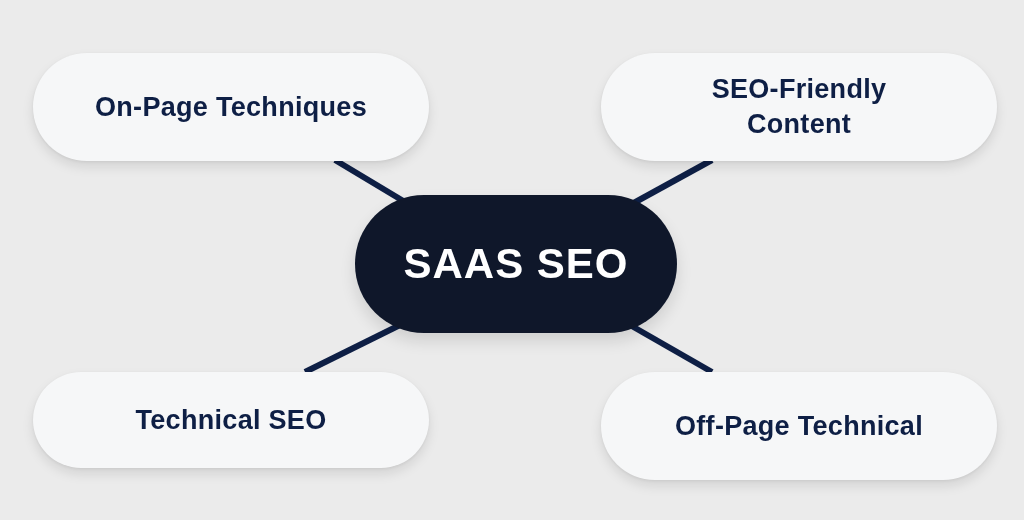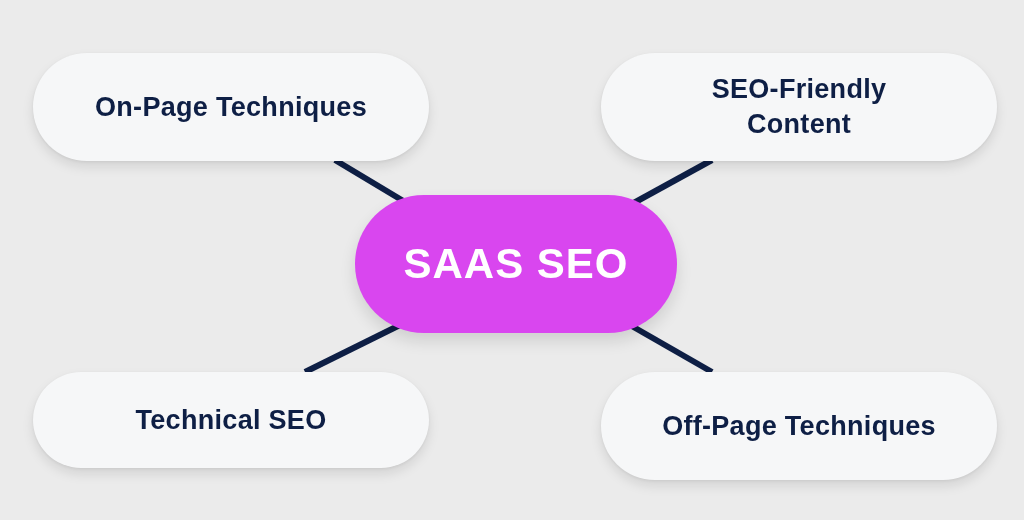--- a/index.html
+++ b/index.html
@@ -20,21 +20,21 @@
     text-align: center;
     color: #0e1f45;
     font-weight: bold;
     font-size: 27px;
     line-height: 35px;
     letter-spacing: 0.3px;
   }
   .center-node {
     position: absolute;
     left: 355px; top: 195px; width: 322px; height: 138px;
-    background: #d946ef;
+    background: #0f172a;
     border-radius: 70px;
     box-shadow: 0 8px 16px rgba(0,0,0,0.12);
     display: flex; align-items: center; justify-content: center;
     color: #ffffff;
     font-weight: bold;
     font-size: 42px;
     letter-spacing: 1px;
     text-align: right;
   }
   #node-tl { left: 33px; top: 53px; width: 396px; height: 108px; }
@@ -63,15 +63,15 @@
 
   <div class="center-node">
     <span>SAAS SEO</span>
   </div>
 
   <div class="node" id="node-bl">
     <span>Technical SEO</span>
   </div>
 
   <div class="node" id="node-br">
-    <span>Off-Page Techniques</span>
+    <span>Off-Page Technical</span>
   </div>
 </div>
 
 </body></html>

